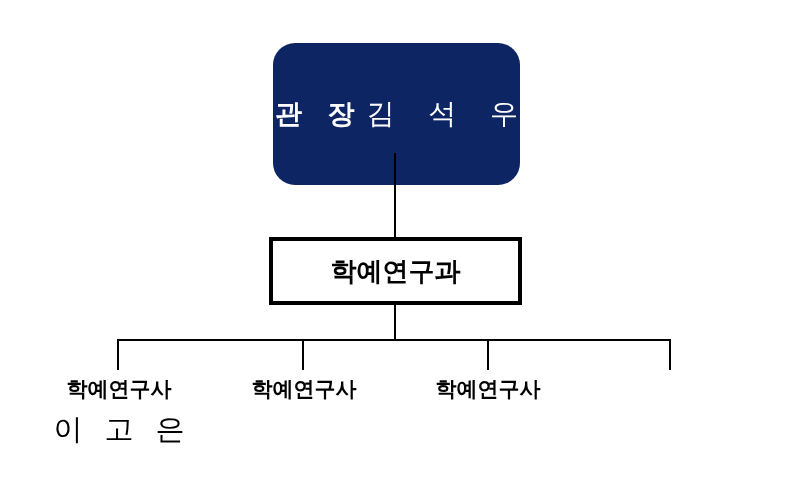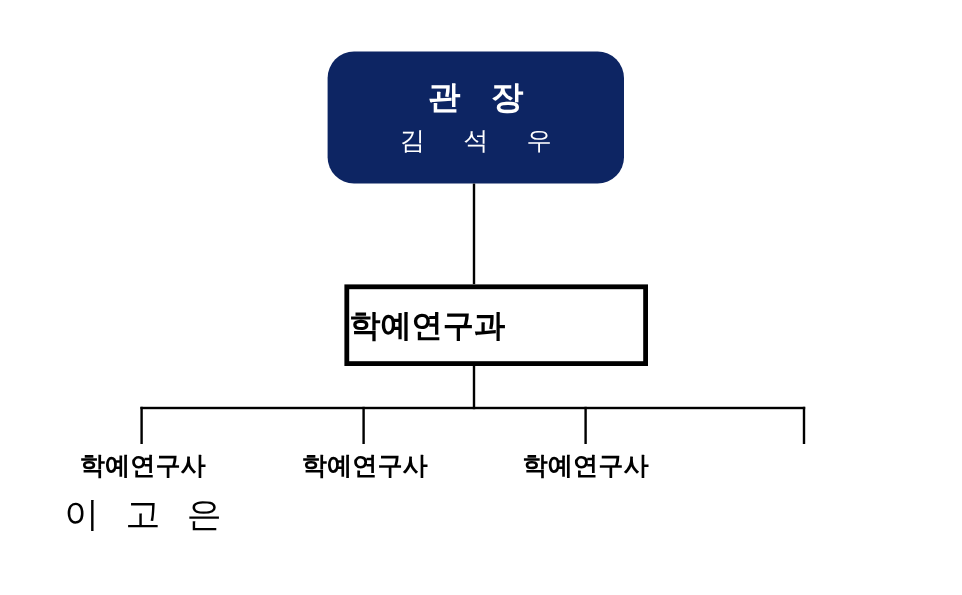--- a/index.html
+++ b/index.html
@@ -13,55 +13,55 @@
     width: 802px;
     height: 496px;
     background: var(--page-bg, #ffffff);
     overflow: hidden;
   }
   .director-box {
     position: absolute;
     left: 273px;
     top: 43px;
     width: 247px;
-    height: 110px;
+    height: 142px;
     background: var(--director-bg, #0d2563);
     color: var(--director-fg, #ffffff);
     border-radius: 22px;
     display: flex;
-    flex-direction: column;
+    flex-direction: row;
     align-items: center;
     justify-content: center;
     gap: 12px;
     text-align: center;
   }
   .director-title {
     font-size: 27px;
     font-weight: bold;
     word-spacing: 18px;
     line-height: 1;
   }
   .director-name {
-    font-size: 21px;
+    font-size: 28px;
     font-weight: normal;
     word-spacing: 26px;
     line-height: 1;
   }
   .dept-box {
     position: absolute;
-    left: 287px;
+    left: 269px;
     top: 237px;
     width: 253px;
     height: 68px;
     box-sizing: border-box;
     background: #ffffff;
     border: 4px solid var(--line-color, #000000);
     display: flex;
     align-items: center;
-    justify-content: flex-start;
+    justify-content: center;
   }
   .dept-label {
     font-size: 26px;
     font-weight: bold;
     line-height: 1;
     color: #000000;
   }
   .line {
     position: absolute;
     background: var(--line-color, #000000);

